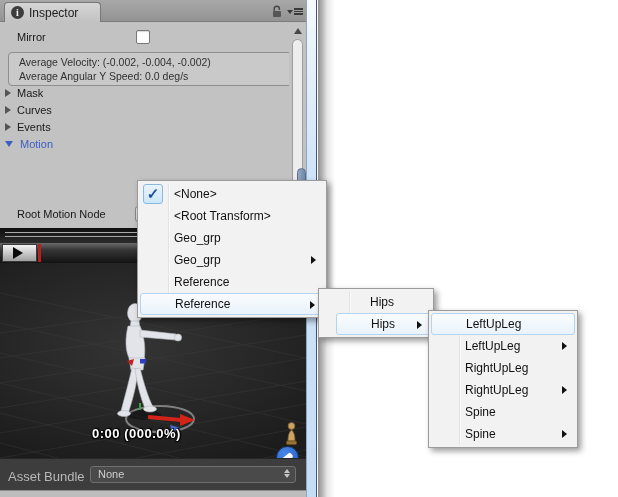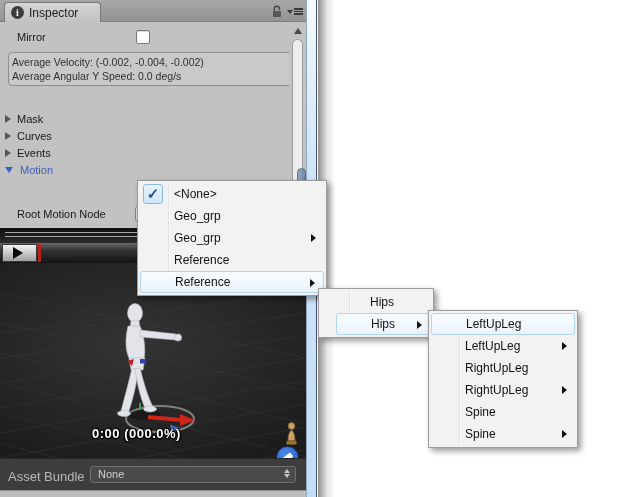--- a/index.html
+++ b/index.html
@@ -24,22 +24,22 @@
   .pm-tri{width:0;height:0;border-top:4px solid #3a3a3a;border-left:3.5px solid transparent;border-right:3.5px solid transparent;}
   .pm-lines{display:flex;flex-direction:column;gap:1px;}
   .pm-lines i{display:block;width:9px;height:1.5px;background:#3a3a3a;}
 
   #content{position:absolute; left:0; top:22px; width:100%; bottom:0; font-size:11px; color:#181818;}
   .row-label{position:absolute; left:17px; line-height:16px;}
   #mirror-row{position:absolute; left:0; top:7px; width:100%; height:16px;padding-left:24px;}
   #mirror-box{position:absolute; left:136px; top:1px; width:14px; height:14px; background:#fdfdfd;
     border:1px solid #787878; border-radius:2px; box-shadow:inset 0 1px 1px rgba(0,0,0,.15);}
   #helpbox{position:absolute; left:8px; top:30px; width:288px; height:34px; background:#c9c9c9;
-    border:1px solid #8e8e8e; border-radius:4px; padding:2px 3px; font-size:10.5px; line-height:14px; color:#303030;}
-  #foldouts{position:absolute; left:0; top:88px; width:100%;}
+    border:1px solid #8e8e8e; border-radius:4px; padding:2px 10px; font-size:10.5px; line-height:14px; color:#303030;}
+  #foldouts{position:absolute; left:0; top:62px; width:100%;}
   .foldout{position:relative; height:17px; display:flex; align-items:center;}
   .foldout .tri{width:0;height:0;margin-left:5px;margin-right:6px;
     border-left:6px solid #555; border-top:4px solid transparent; border-bottom:4px solid transparent;}
   .foldout.expanded .tri{border-left:4px solid transparent; border-right:4px solid transparent;
     border-top:6px solid var(--motion-blue); border-bottom:none; margin-right:7px;}
   .foldout.expanded .flbl{color:var(--motion-blue);}
   #rootmotion-row{position:absolute; left:0; top:139px; width:100%; height:17px;margin-top:45px;}
   #rootmotion-popup{position:absolute; left:135px; top:0; width:156px; height:16px;
     background:linear-gradient(#e4e4e4,#d2d2d2); border:1px solid #868686; border-radius:3px;
     line-height:14px; padding-left:6px; font-size:11px; color:#1a1a1a;}
@@ -275,20 +275,21 @@
 
     <div id="bottom-strip"></div>
   </div>
 
   <div id="win-edge"></div>
   <div id="win-shadow"></div>
 
   <div id="menu-0" class="menu">
       <div class="gutter-line"></div>
       <div class="menu-item"><span class="check">✓</span><span>&lt;None&gt;</span></div>
+      <div class="menu-item"><span>&lt;Root Transform&gt;</span></div>
       <div class="menu-item"><span>Geo_grp</span></div>
       <div class="menu-item"><span>Geo_grp</span><span class="subarrow"></span></div>
       <div class="menu-item"><span>Reference</span></div>
       <div class="menu-item hl"><span>Reference</span><span class="subarrow"></span></div>
     </div>
   <div id="menu-1" class="menu">
       <div class="gutter-line"></div>
       <div class="menu-item"><span>Hips</span></div>
       <div class="menu-item hl"><span>Hips</span><span class="subarrow"></span></div>
     </div>

